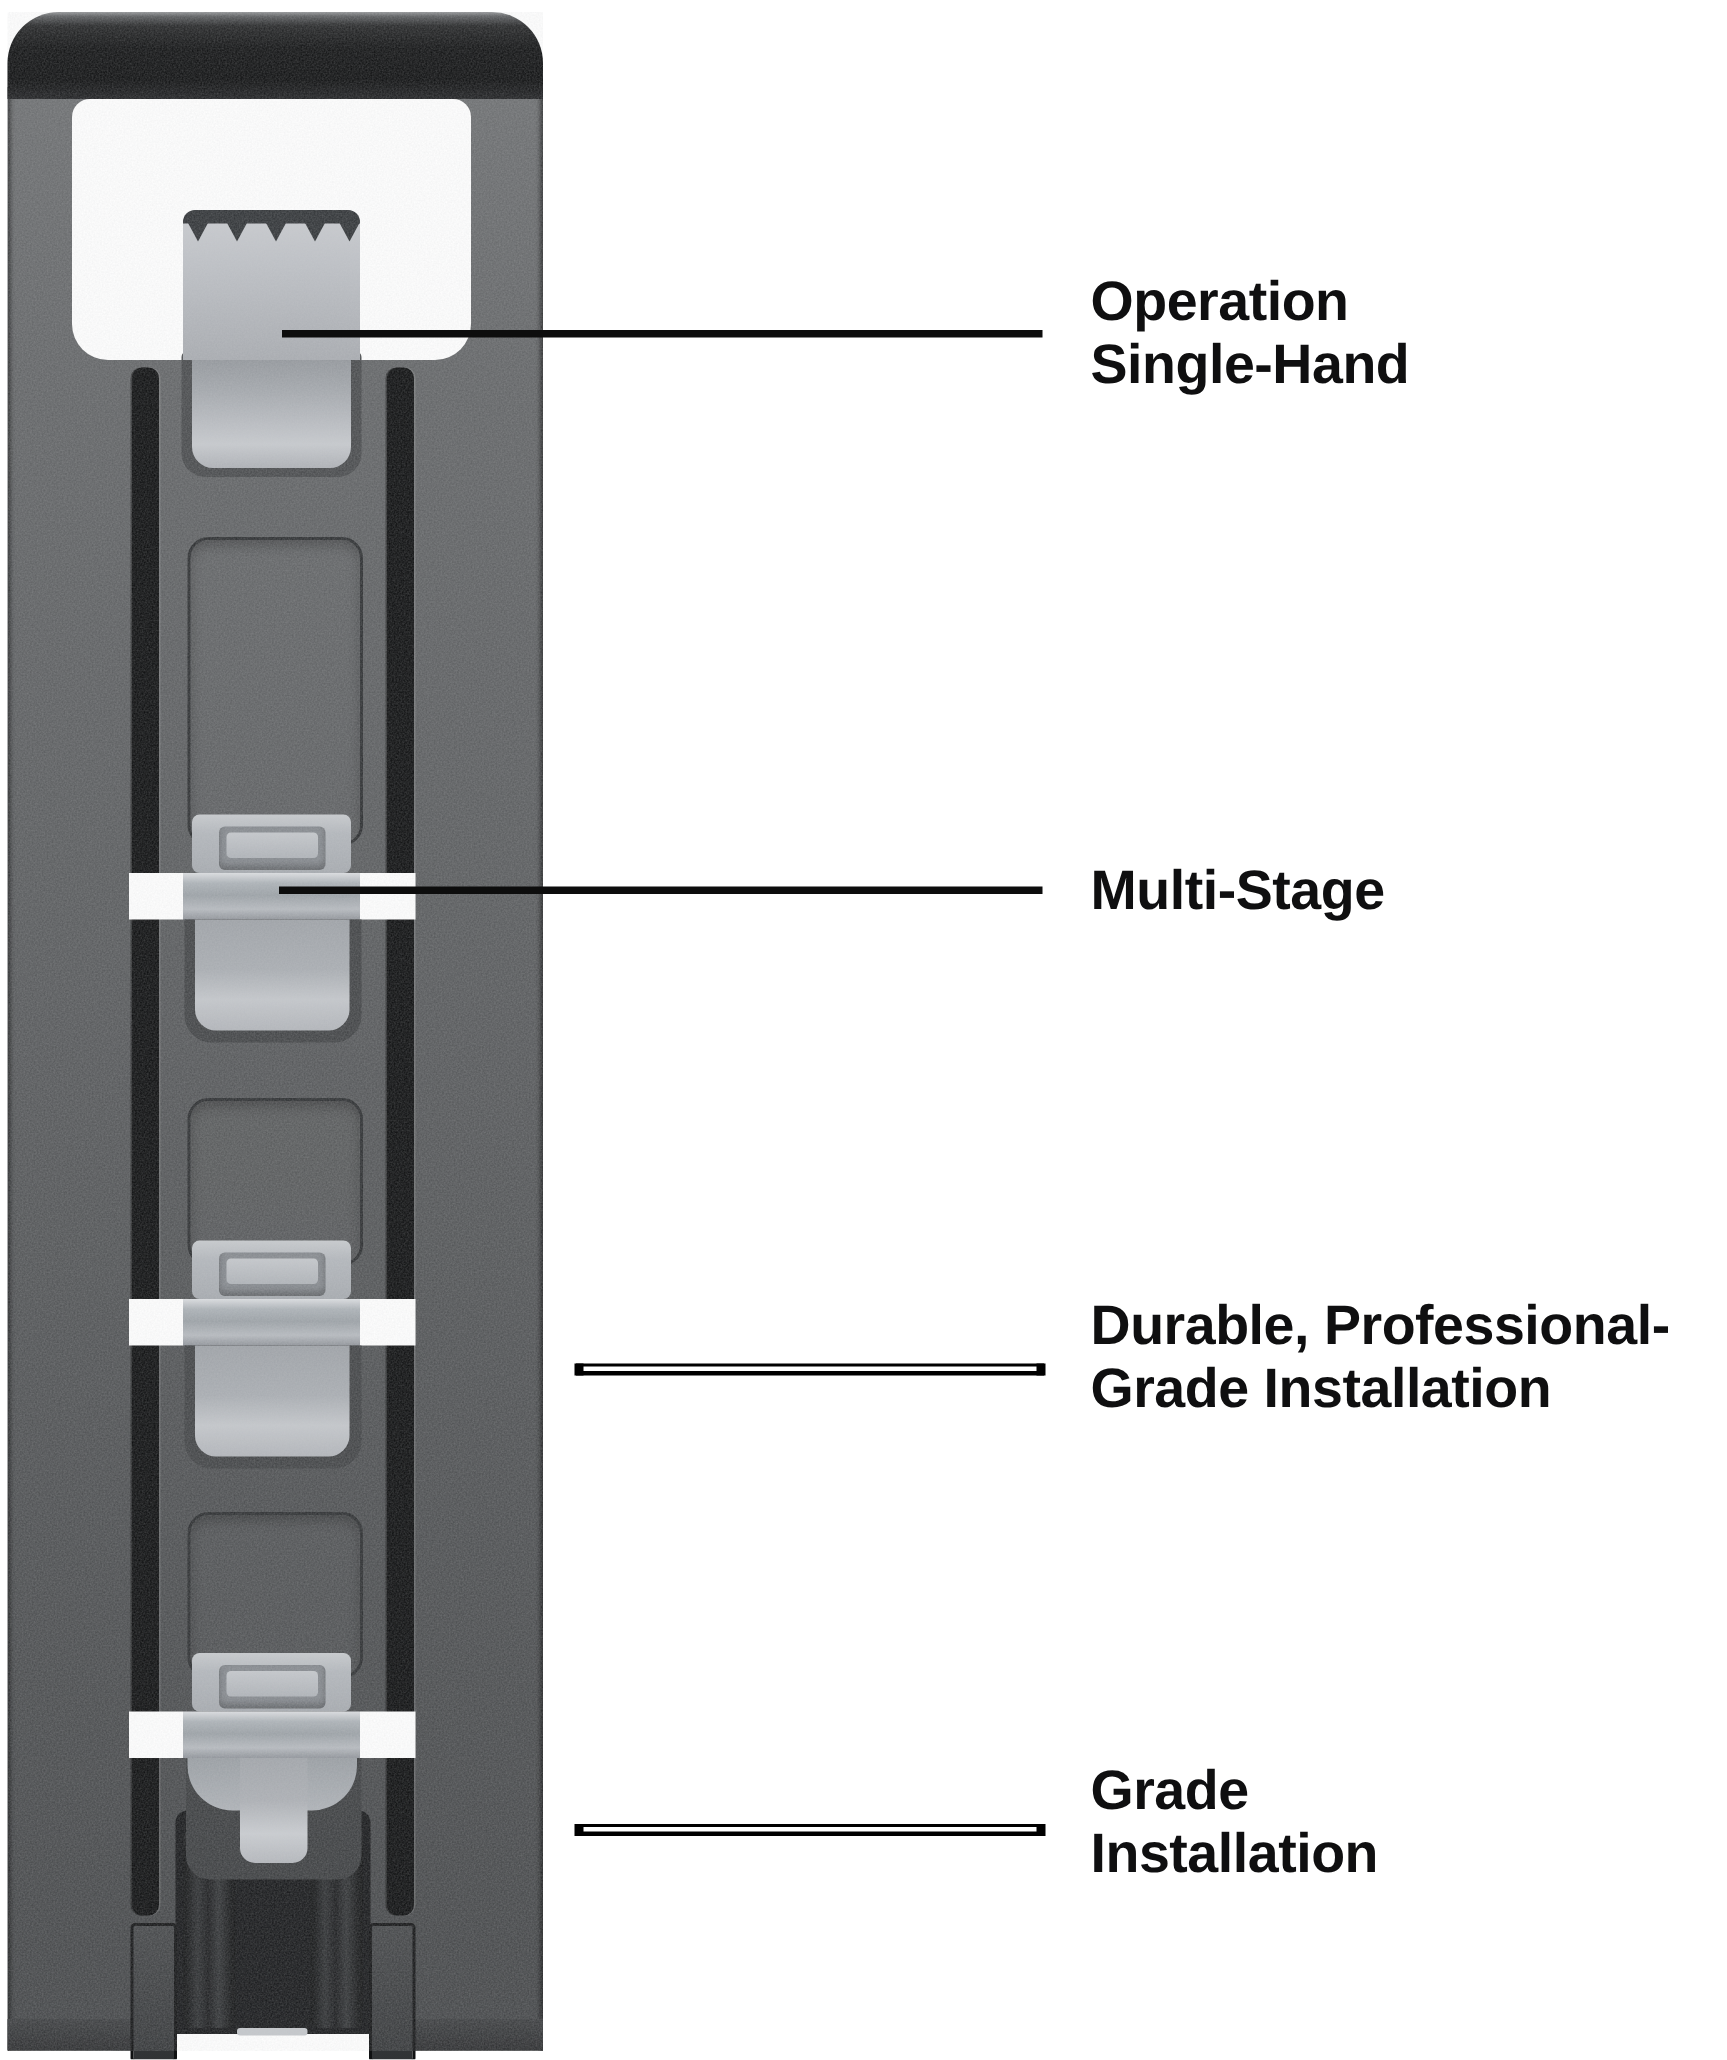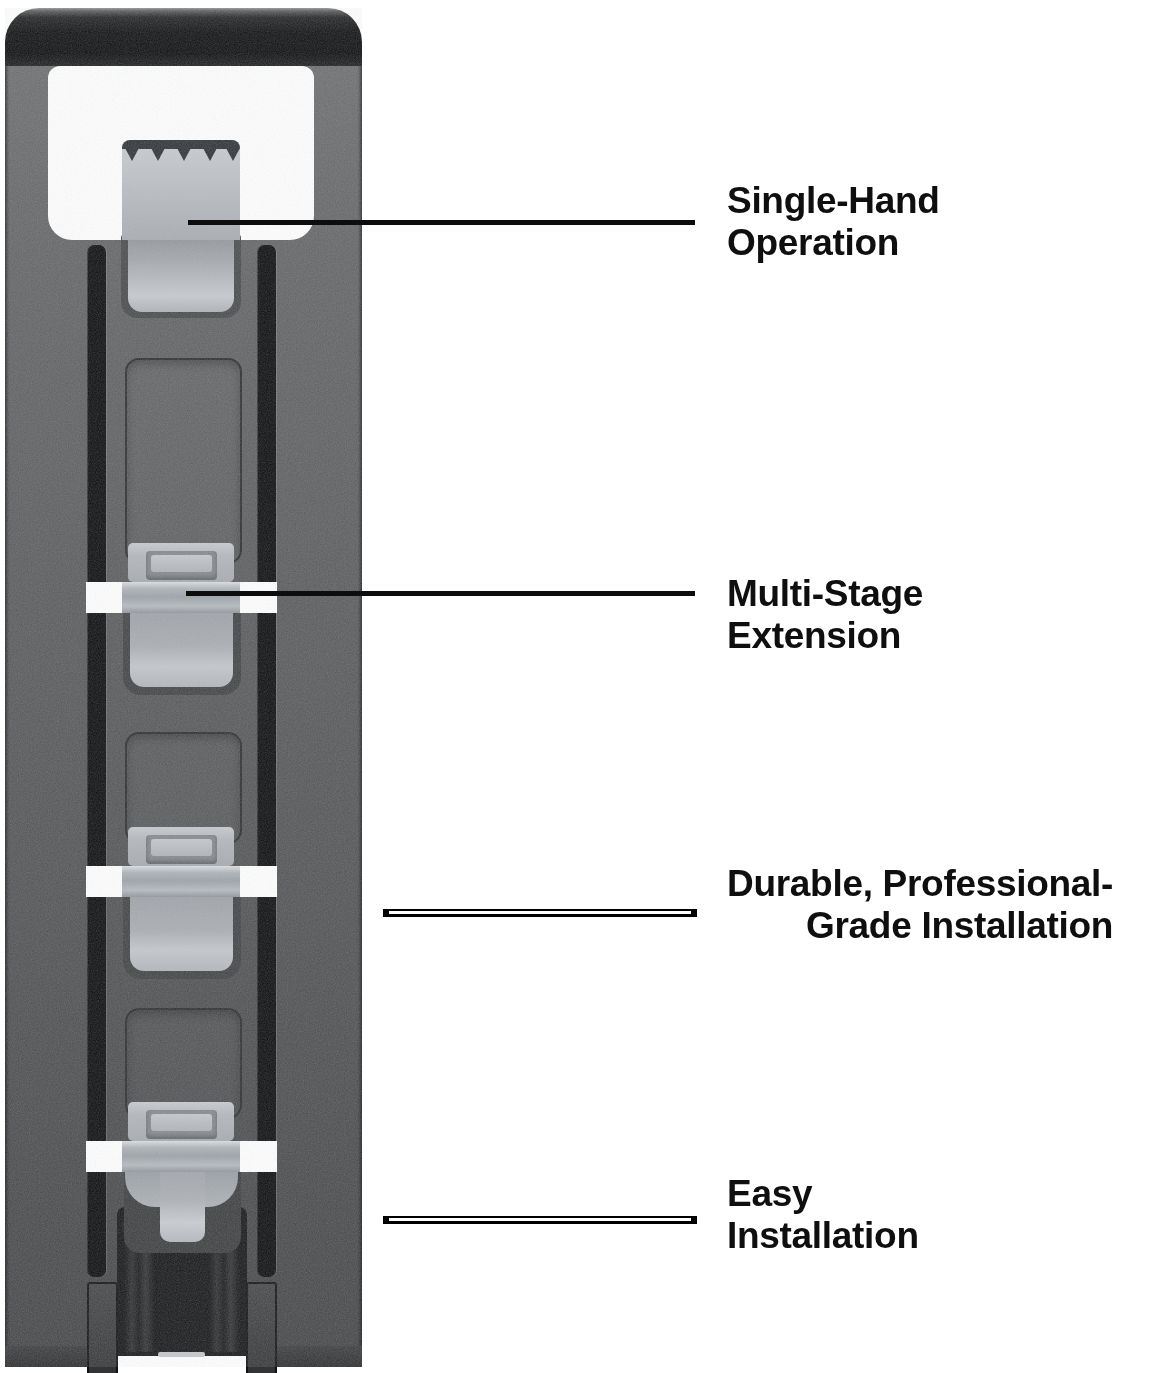--- a/index.html
+++ b/index.html
@@ -76,21 +76,21 @@
   .c1-line{left:188px;top:220px;width:507px;}
   .c2-line{left:186px;top:591px;width:509px;}
   .callout-tube{position:absolute;height:3px;background:#fff;
     border-top:2px solid #000;border-bottom:3px solid #000;}
   .callout-tube::before,.callout-tube::after{content:"";position:absolute;top:-2px;width:6px;height:8px;background:#000;}
   .callout-tube::before{left:-1px;} .callout-tube::after{right:-1px;}
   .c3-tube{left:384px;top:909px;width:312px;}
   .c4-tube{left:384px;top:1216px;width:312px;}
   .callout-text{position:absolute;left:727px;font-weight:bold;font-size:37px;line-height:42px;
     color:#0f0f10;letter-spacing:-0.3px;white-space:nowrap;}
-  .c1-text{top:180px;} .c2-text{top:573px;} .c3-text{top:863px;text-align:right;} .c4-text{top:1173px;}
+  .c1-text{top:180px;} .c2-text{top:573px;} .c3-text{top:863px;} .c4-text{top:1173px;}
 </style>
 </head>
 <body>
 
 <div class="stage">
 
   <div class="product">
     <div class="abs p-body"></div>
     <div class="abs p-topbar"></div>
     <div class="abs p-window"></div>
@@ -166,35 +166,34 @@
         <rect x="0" y="0" width="357" height="50" opacity="0.5"></rect>
         <rect x="0" y="58" width="43" height="174"></rect>
         <rect x="310" y="58" width="47" height="174"></rect>
         <rect x="0" y="232" width="357" height="1127"></rect>
       </g>
     </svg>
   </div>
 
   <div class="callout-line c1-line"></div>
   <div class="callout-text c1-text">
+    <div>Operation</div>
     <div>Single-Hand</div>
-    <div>Operation</div>
   </div>
 
   <div class="callout-line c2-line"></div>
   <div class="callout-text c2-text">
     <div>Multi-Stage</div>
-    <div>Extension</div>
   </div>
 
   <div class="callout-tube c3-tube"></div>
   <div class="callout-text c3-text">
     <div>Durable, Professional-</div>
     <div>Grade Installation</div>
   </div>
 
   <div class="callout-tube c4-tube"></div>
   <div class="callout-text c4-text">
-    <div>Easy</div>
+    <div>Grade</div>
     <div>Installation</div>
   </div>
 
 </div>
 
 </body></html>

